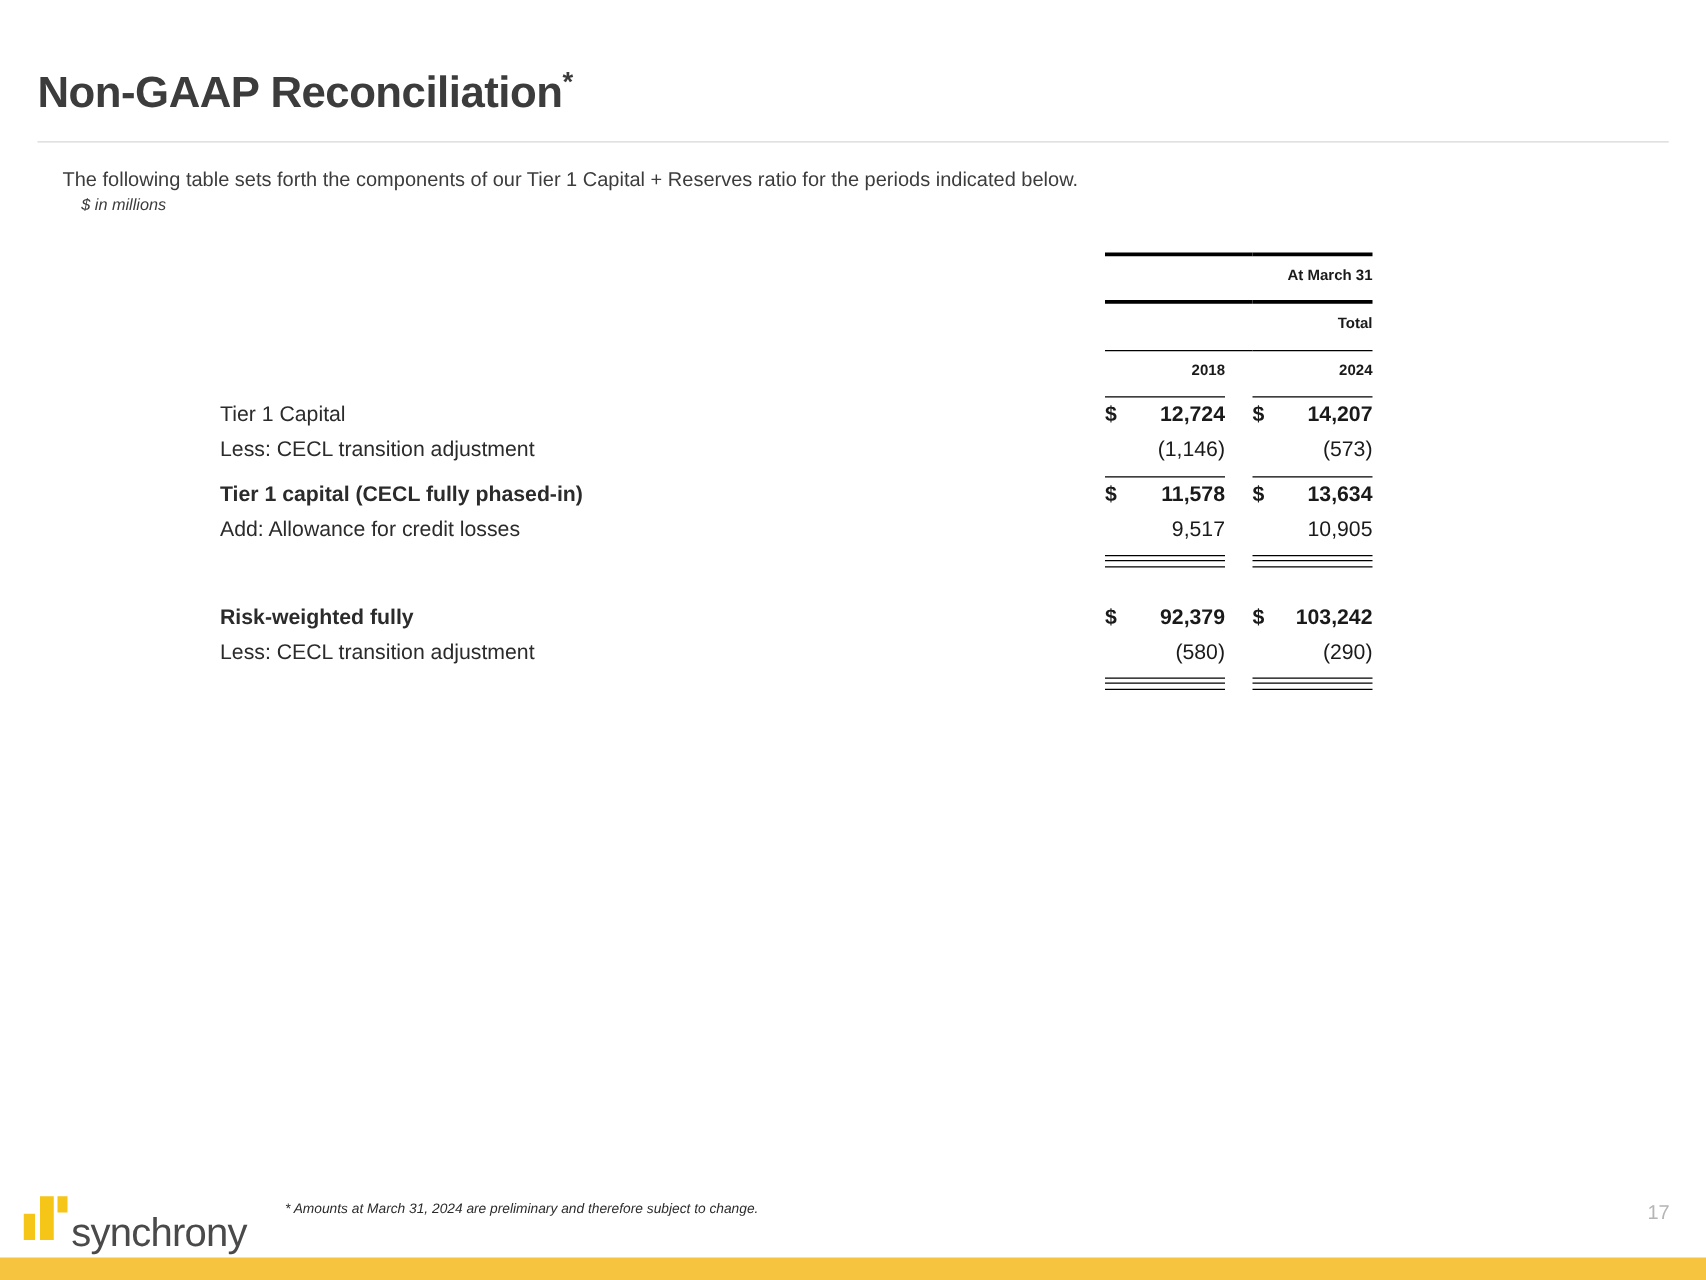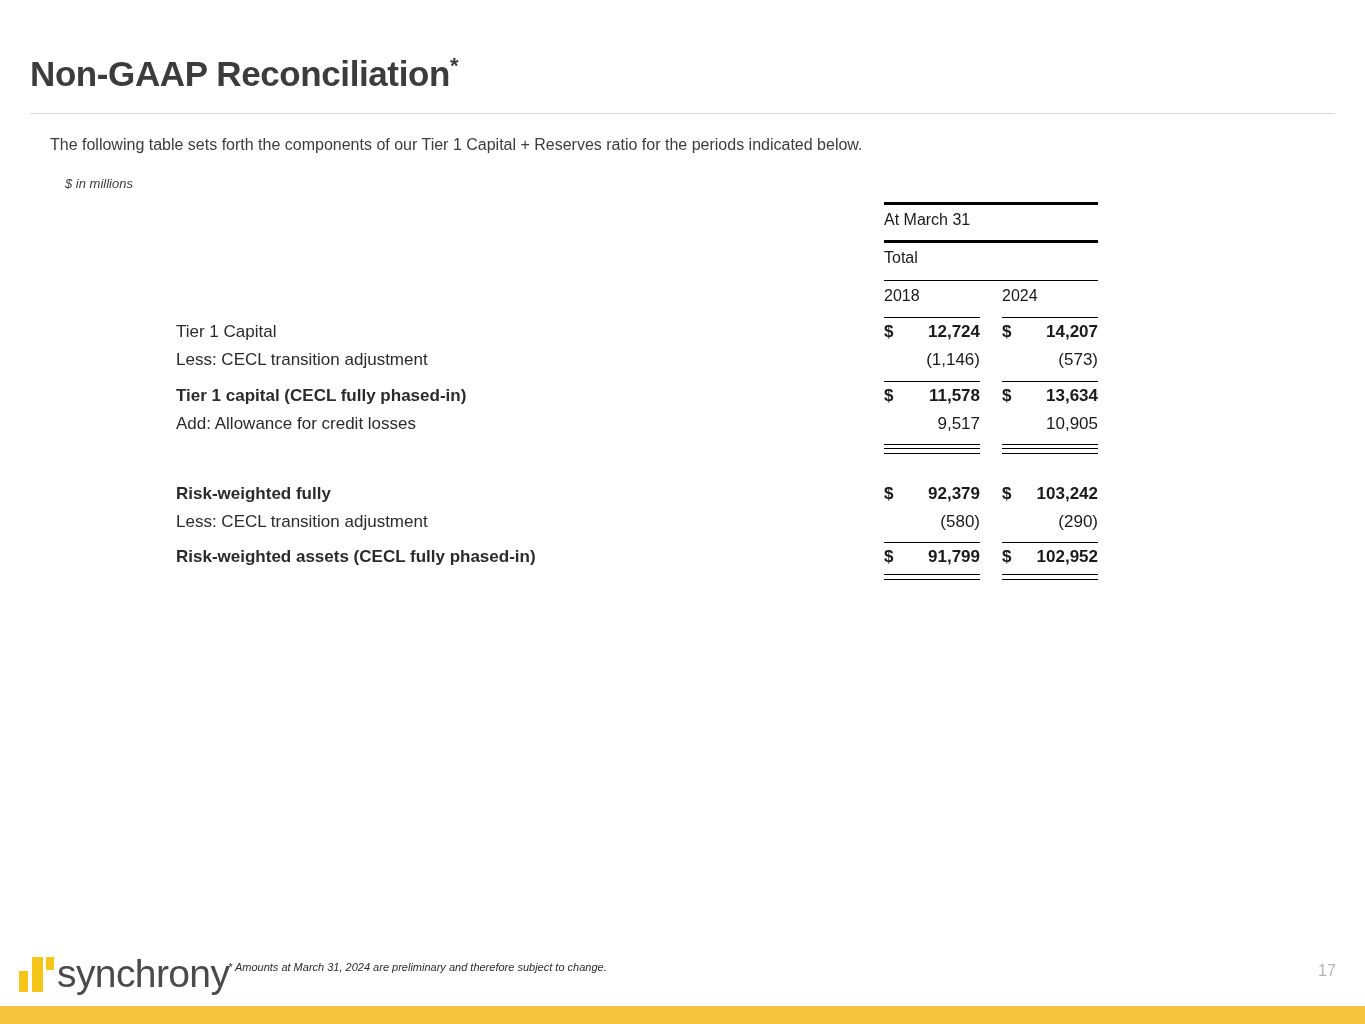--- a/index.html
+++ b/index.html
@@ -50,21 +50,21 @@
     position: absolute;
     left: 50px;
     top: 136px;
     font-size: 16px;
     color: #3c3c3c;
     white-space: nowrap;
   }
   .units {
     position: absolute;
     left: 65px;
-    top: 176px;
+    top: 156px;
     font-size: 13px;
     font-style: italic;
     color: #3c3c3c;
   }
 
   
   .table-wrap {
     position: absolute;
     left: 176px;
     top: 196px;
@@ -124,24 +124,24 @@
     border-top: 1.6px solid #000;
     border-bottom: 1.6px solid #000;
     font-size: 0;
     line-height: 0;
   }
 
   .spacer-row td { height: 26px; font-size: 0; line-height: 0; }
 
   
   .hdr {
-    font-size: 16px;
-    font-weight: 400;
+    font-size: 12px;
+    font-weight: 700;
     color: #1a1a1a;
-    text-align: left;
+    text-align: right;
     line-height: 30px;
     white-space: nowrap;
   }
 
   
   .footer-rule {
     position: absolute;
     left: 0;
     top: 1006px;
     width: 1365px;
@@ -163,22 +163,22 @@
     width: 36px;
     height: 44px;
   }
   .bar-a { position: absolute; left: 2px;  bottom: 2px;  width: 9px;  height: 21px; background: #f5c518; }
   .bar-b { position: absolute; left: 15px; bottom: 2px;  width: 11px; height: 35px; background: #f5c518; }
   .bar-c { position: absolute; left: 29px; bottom: 24px; width: 8px;  height: 13px; background: #f5c518; }
 
   .logo .word {
     position: absolute;
     left: 40px;
-    top: 2px;
-    font-size: 39px;
+    top: 18px;
+    font-size: 32px;
     color: #4a4a4a;
     letter-spacing: -0.6px;
     font-weight: 400;
   }
 
   .footnote {
     position: absolute;
     left: 228px;
     top: 961px;
     font-size: 11px;
@@ -375,31 +375,20 @@
         </tr>
 
         <tr>
           <td></td>
           <td></td>
           <td class="rule-cell rule-thin"></td>
           <td class="rule-cell"></td>
           <td class="rule-cell rule-thin"></td>
         </tr>
 
-        <tr>
-          <td class="lbl bold">Risk-weighted assets (CECL fully phased-in)</td>
-          <td></td>
-          <td class="num bold">
-            <span class="cur">$</span><span>91,799</span>
-          </td>
-          <td></td>
-          <td class="num bold">
-            <span class="cur">$</span><span>102,952</span>
-          </td>
-        </tr>
 
         <tr>
           <td></td>
           <td></td>
           <td class="dbl-wrap">
               <div class="dbl"></div>
             </td>
           <td class="dbl-wrap"></td>
           <td class="dbl-wrap">
               <div class="dbl"></div>

